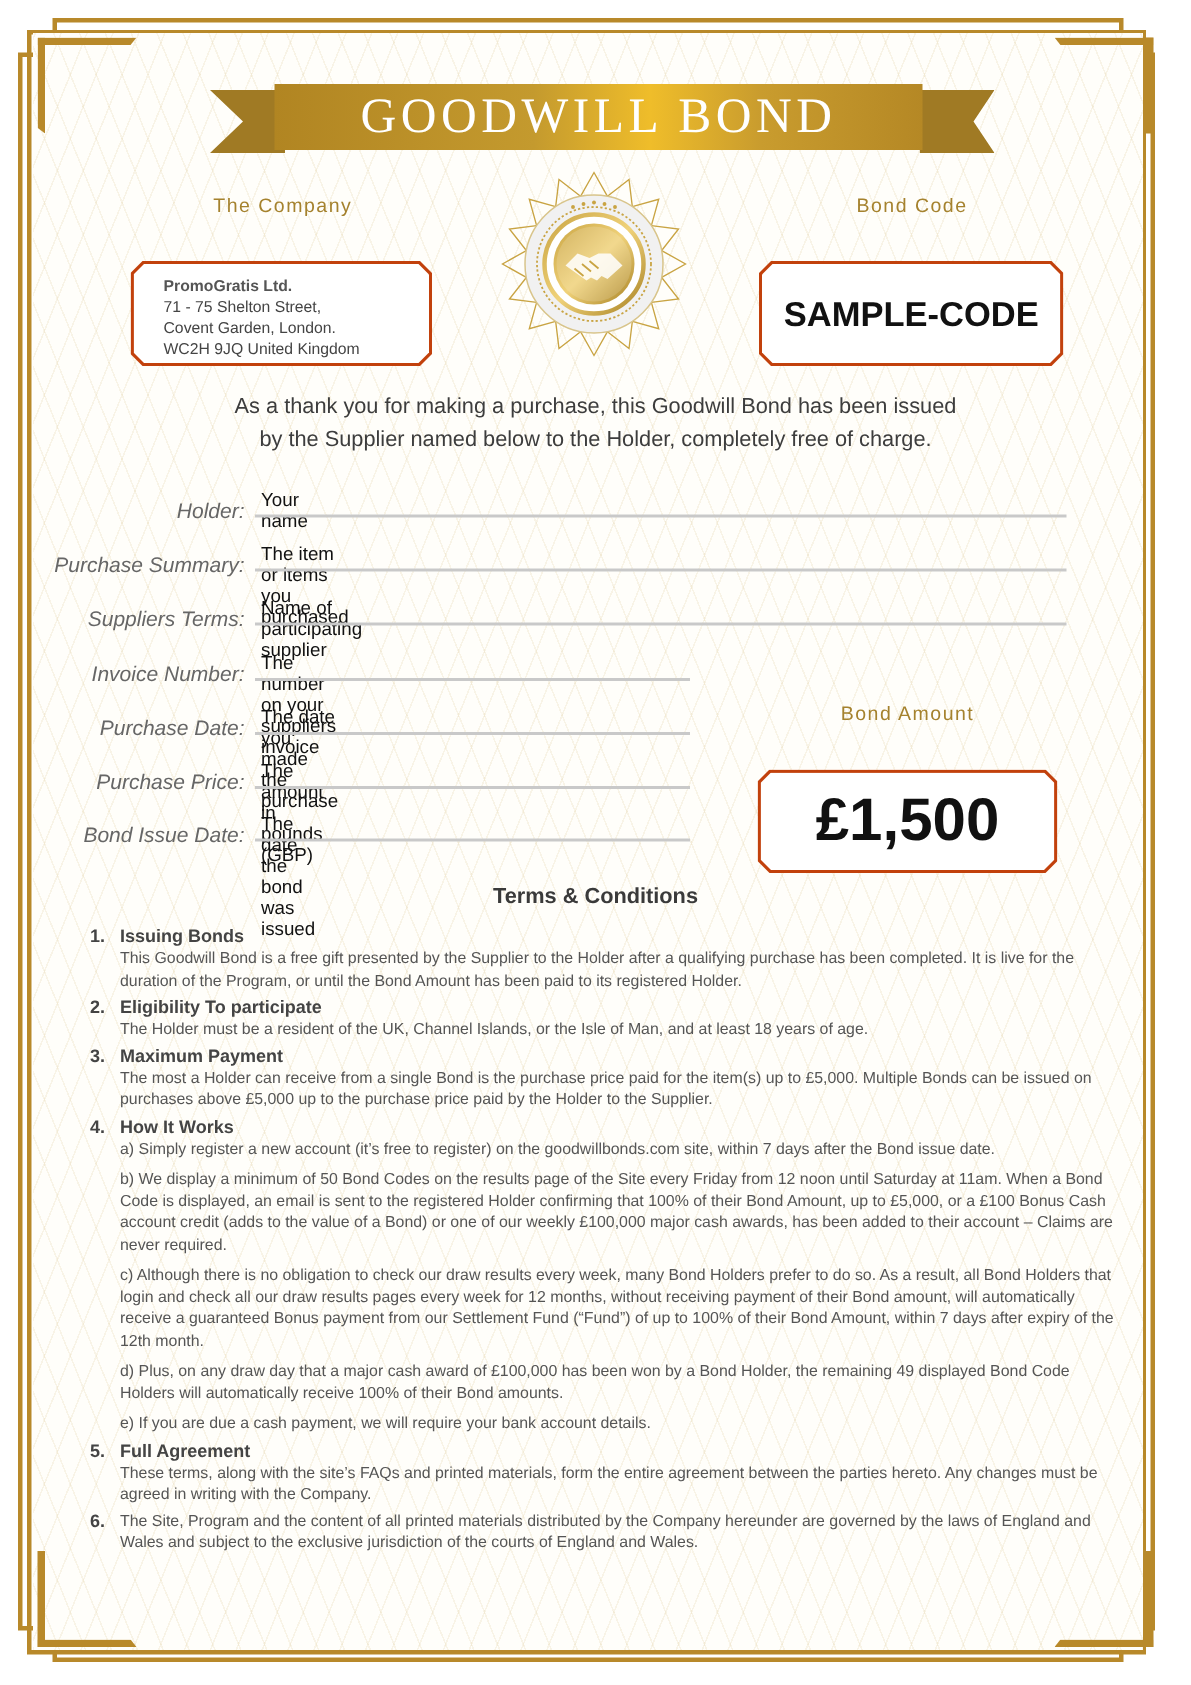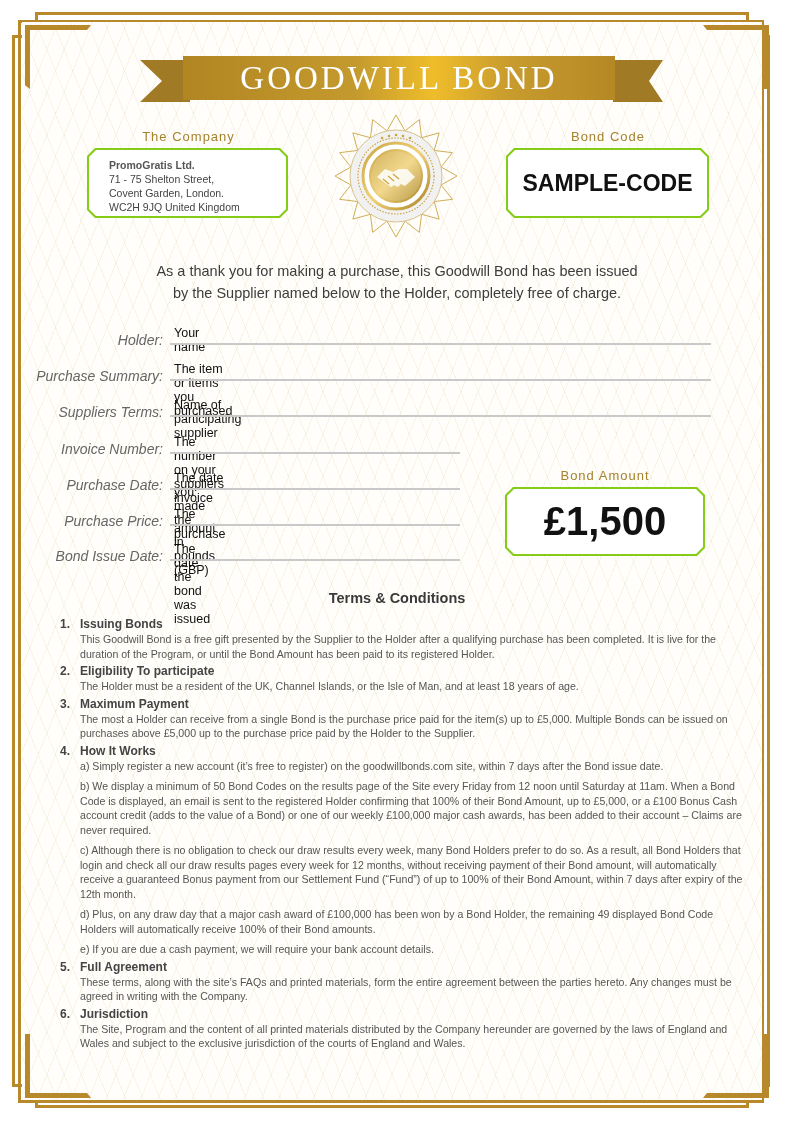--- a/index.html
+++ b/index.html
@@ -33,22 +33,23 @@
   .banner-title {
     font-family: "Liberation Serif", serif; color: #fff; font-size: 33px;
     letter-spacing: 3px; font-weight: normal;
   }
 
   
   .box-label {
     position: absolute; font-size: 13px; color: #a5822e; letter-spacing: 1px; text-align: center;
   }
   .cut-box {
-    position: absolute; background: #84cc16;
+    position: absolute; background: #c2410c;
     clip-path: polygon(8px 0, calc(100% - 8px) 0, 100% 8px, 100% calc(100% - 8px), calc(100% - 8px) 100%, 8px 100%, 0 calc(100% - 8px), 0 8px);
+    margin-top: 26px;
   }
   .cut-box .inner {
     position: absolute; left: 2px; top: 2px; right: 2px; bottom: 2px; background: #fff;
     clip-path: polygon(7px 0, calc(100% - 7px) 0, 100% 7px, 100% calc(100% - 7px), calc(100% - 7px) 100%, 7px 100%, 0 calc(100% - 7px), 0 7px);
   }
   .company-lines { position: absolute; left: 20px; top: 8px; font-size: 10.5px; line-height: 14px; color: #444; }
   .company-lines .name { font-weight: bold; color: #555; }
   .big-code {
     position: absolute; inset: 0; display: flex; align-items: center; justify-content: center;
     font-weight: bold; color: #111;
@@ -265,18 +266,17 @@
     </div>
     <div class="term">
       <span class="term-num">5.</span>
       <div class="term-head">Full Agreement</div>
       <div class="term-body">
         <p>These terms, along with the site’s FAQs and printed materials, form the entire agreement between the parties hereto. Any changes must be agreed in writing with the Company.</p>
       </div>
     </div>
     <div class="term">
       <span class="term-num">6.</span>
-      <div class="term-head">Jurisdiction</div>
       <div class="term-body">
         <p>The Site, Program and the content of all printed materials distributed by the Company hereunder are governed by the laws of England and Wales and subject to the exclusive jurisdiction of the courts of England and Wales.</p>
       </div>
     </div>
   </div>
 
 </body></html>

